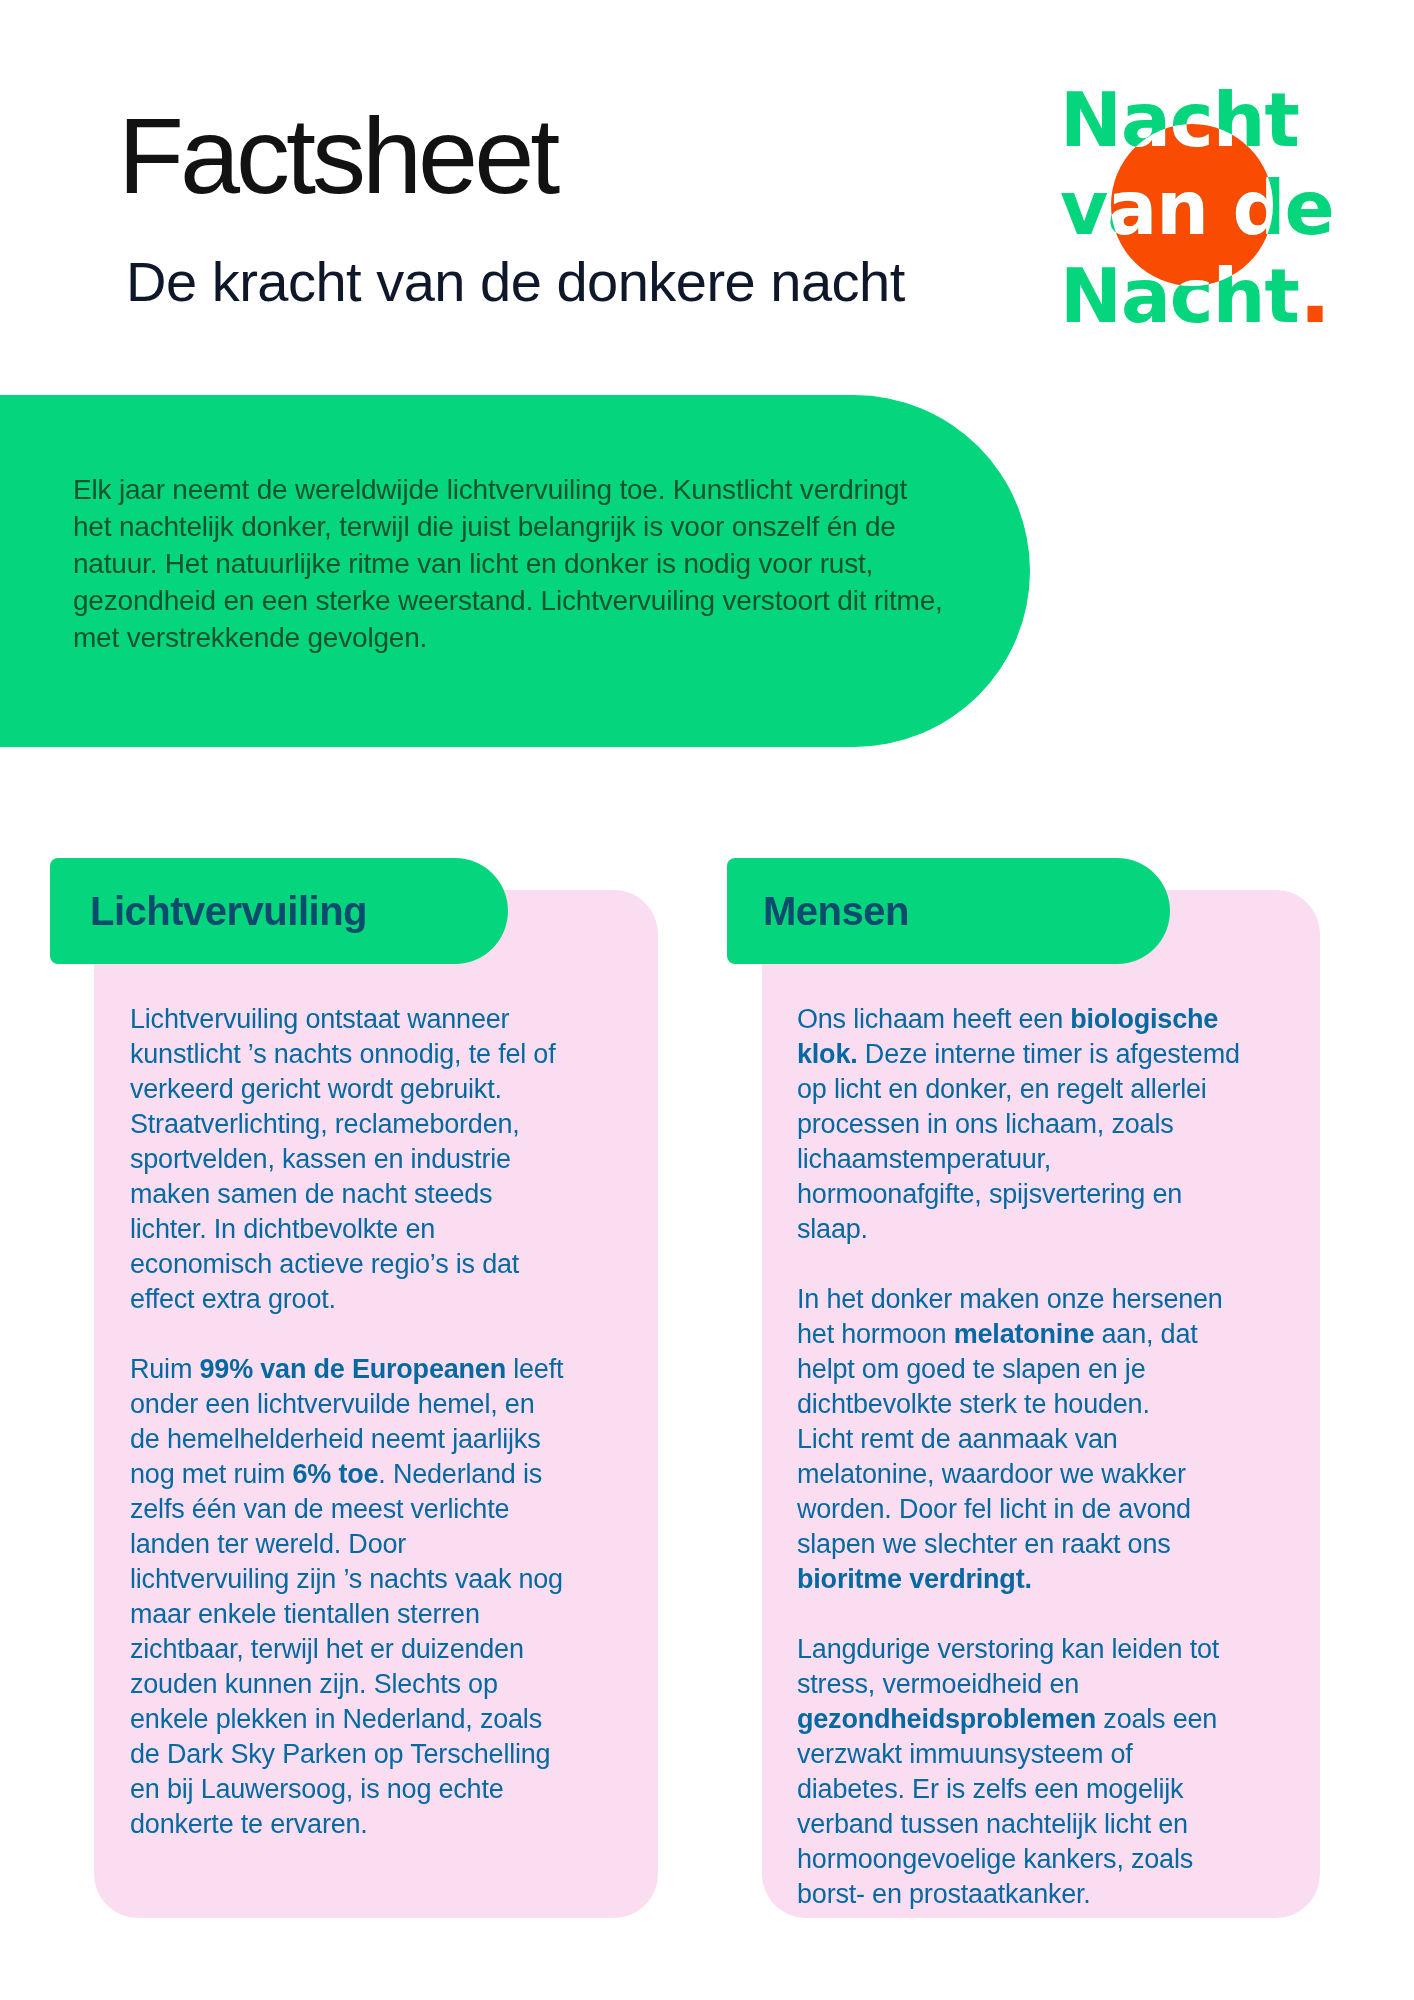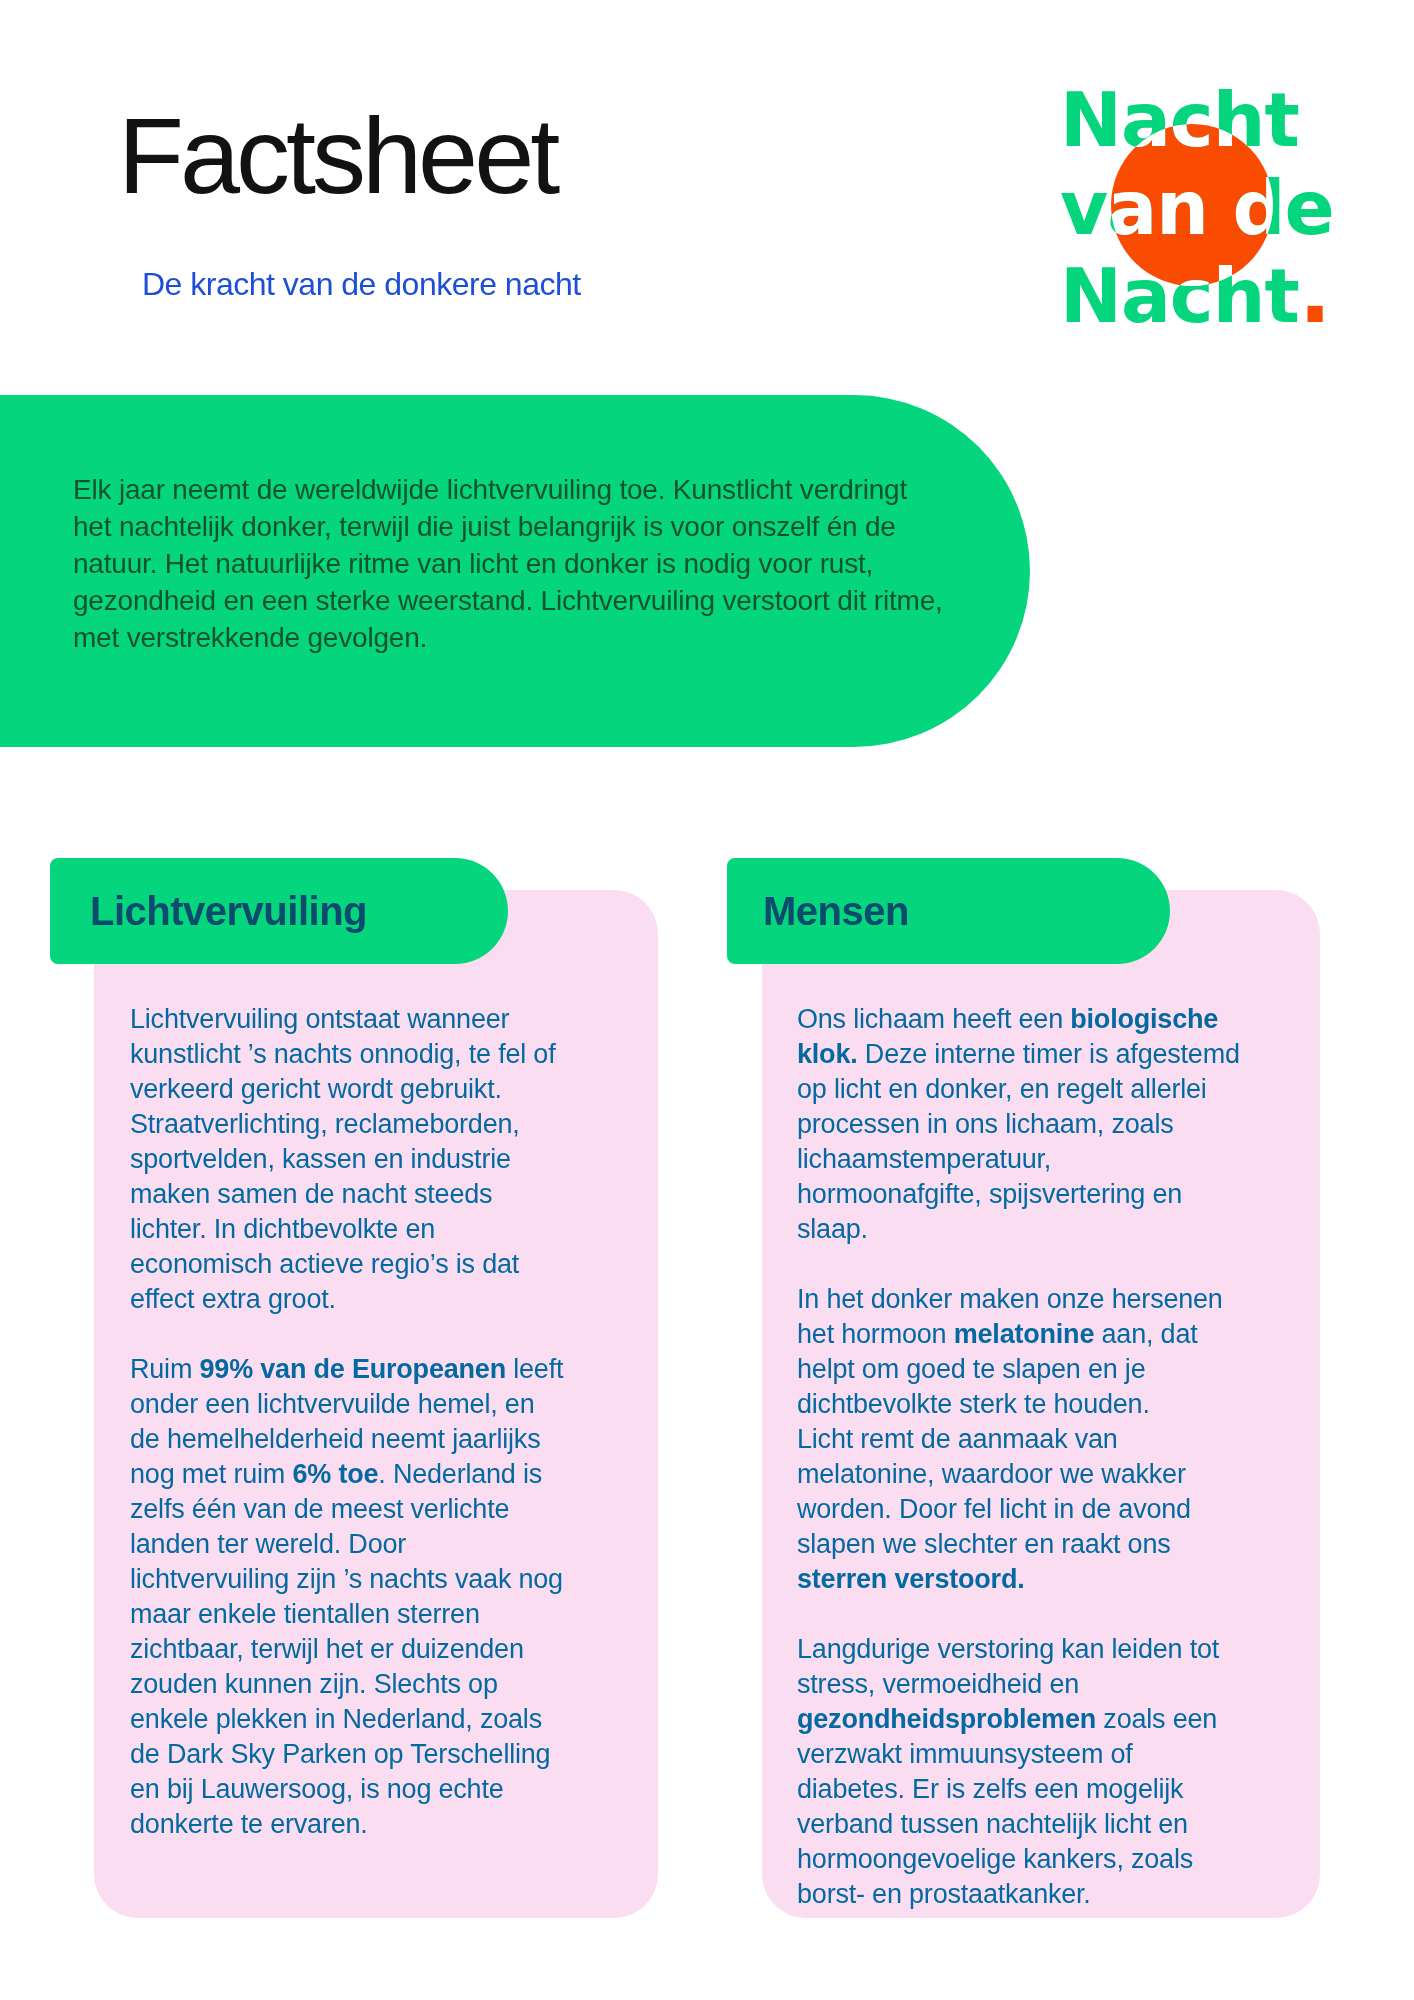--- a/index.html
+++ b/index.html
@@ -5,22 +5,22 @@
   html,body{margin:0;padding:0;background:#ffffff;}
   .page{
     position:relative;width:1414px;height:2000px;overflow:hidden;background:#ffffff;
     font-family:"Liberation Sans","DejaVu Sans",sans-serif;color:#211e1f;
   }
   .title{
     position:absolute;left:118px;top:98px;margin:0;
     font-size:108px;line-height:1.08;font-weight:400;letter-spacing:-4px;color:#121212;
   }
   .subtitle{
-    position:absolute;left:126px;top:250px;margin:16px;
-    font-size:32px;line-height:1.15;font-weight:400;color:#1d4ed8;letter-spacing:-0.5px;
+    position:absolute;left:126px;top:250px;margin:0;
+    font-size:56px;line-height:1.15;font-weight:400;color:#0f172a;letter-spacing:-0.5px;
   }
   .logo{position:absolute;left:1040px;top:66px;}
   .logo text{font-family:"DejaVu Sans","Liberation Sans",sans-serif;font-size:74px;font-weight:700;letter-spacing:-1px;}
 
   .banner{
     position:absolute;left:0;top:395px;width:1030px;height:352px;
     background:#05d57d;border-radius:0 176px 176px 0;
   }
   .banner-text{
     position:absolute;left:73px;top:76px;margin:0;max-width:930px;
@@ -125,21 +125,21 @@
 hormoonafgifte, spijsvertering en
 slaap.</span></p>
       <p><span>In het donker maken onze hersenen
 het hormoon </span><b>melatonine</b><span> aan, dat
 helpt om goed te slapen en je
 dichtbevolkte sterk te houden.
 Licht remt de aanmaak van
 melatonine, waardoor we wakker
 worden. Door fel licht in de avond
 slapen we slechter en raakt ons
-</span><b>sterren verstoord.</b></p>
+</span><b>bioritme verdringt.</b></p>
       <p><span>Langdurige verstoring kan leiden tot
 stress, vermoeidheid en
 </span><b>gezondheidsproblemen</b><span> zoals een
 verzwakt immuunsysteem of
 diabetes. Er is zelfs een mogelijk
 verband tussen nachtelijk licht en
 hormoongevoelige kankers, zoals
 borst- en prostaatkanker.</span></p>
     </div>
 

